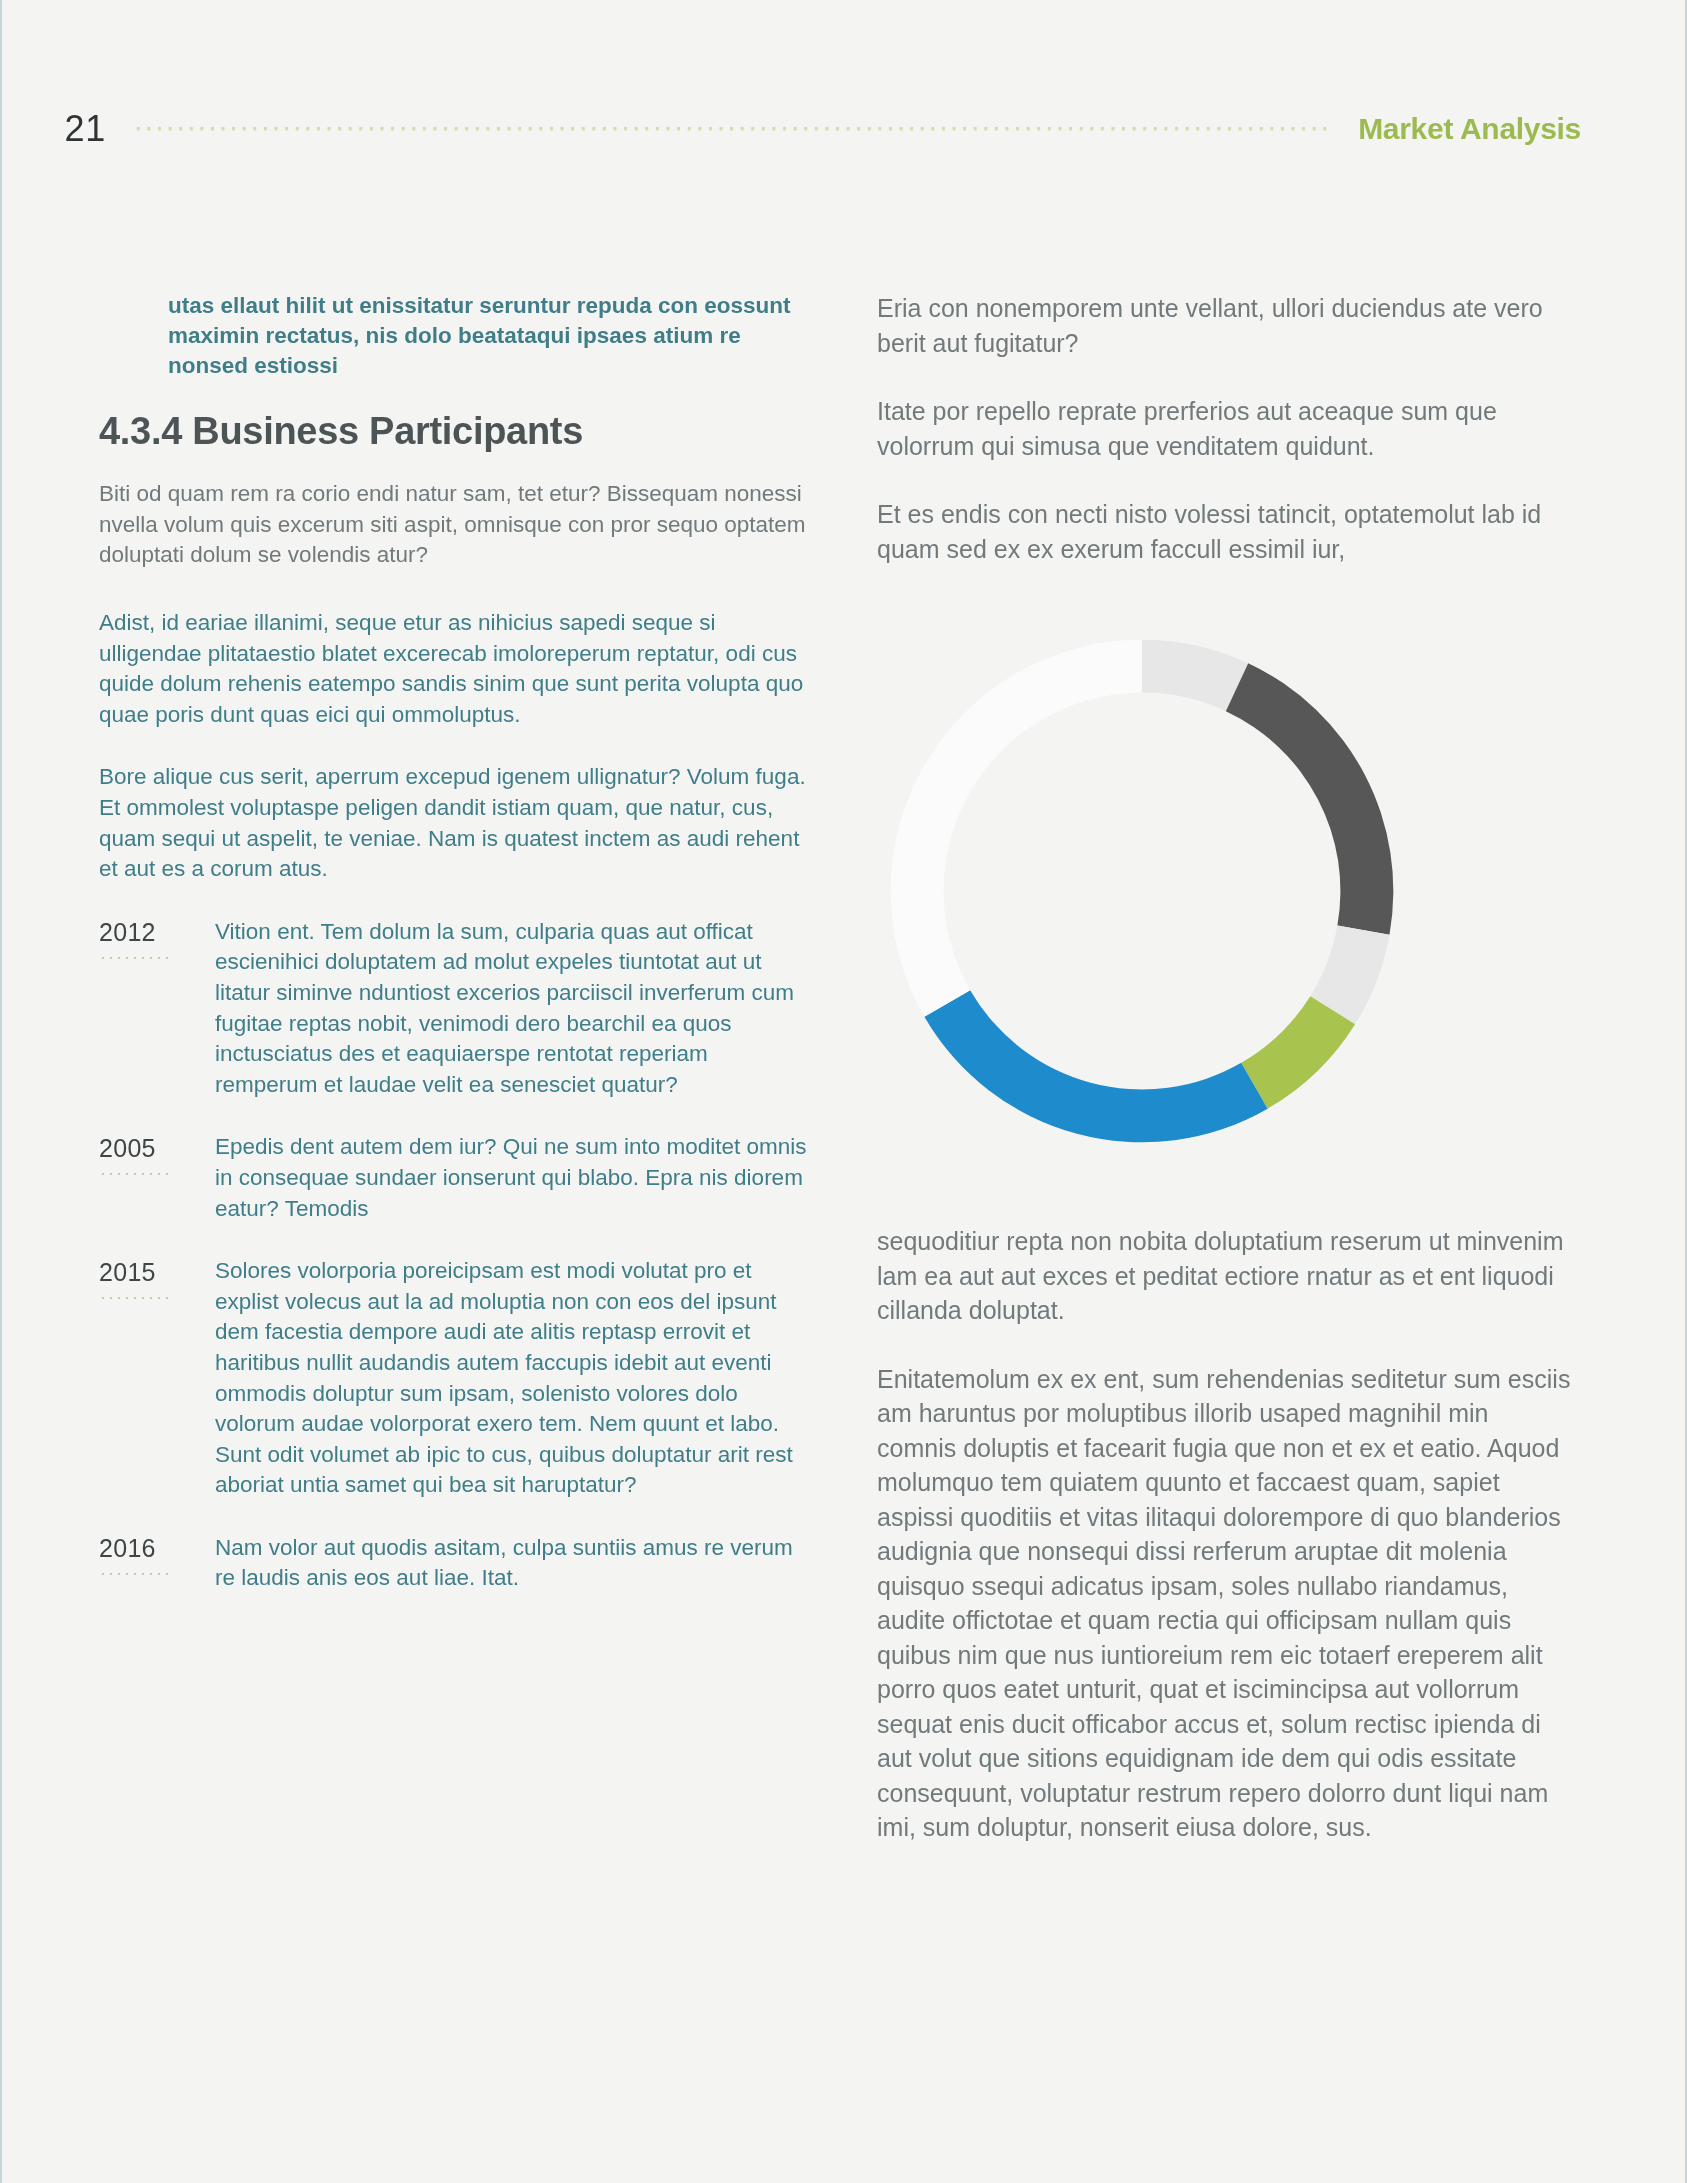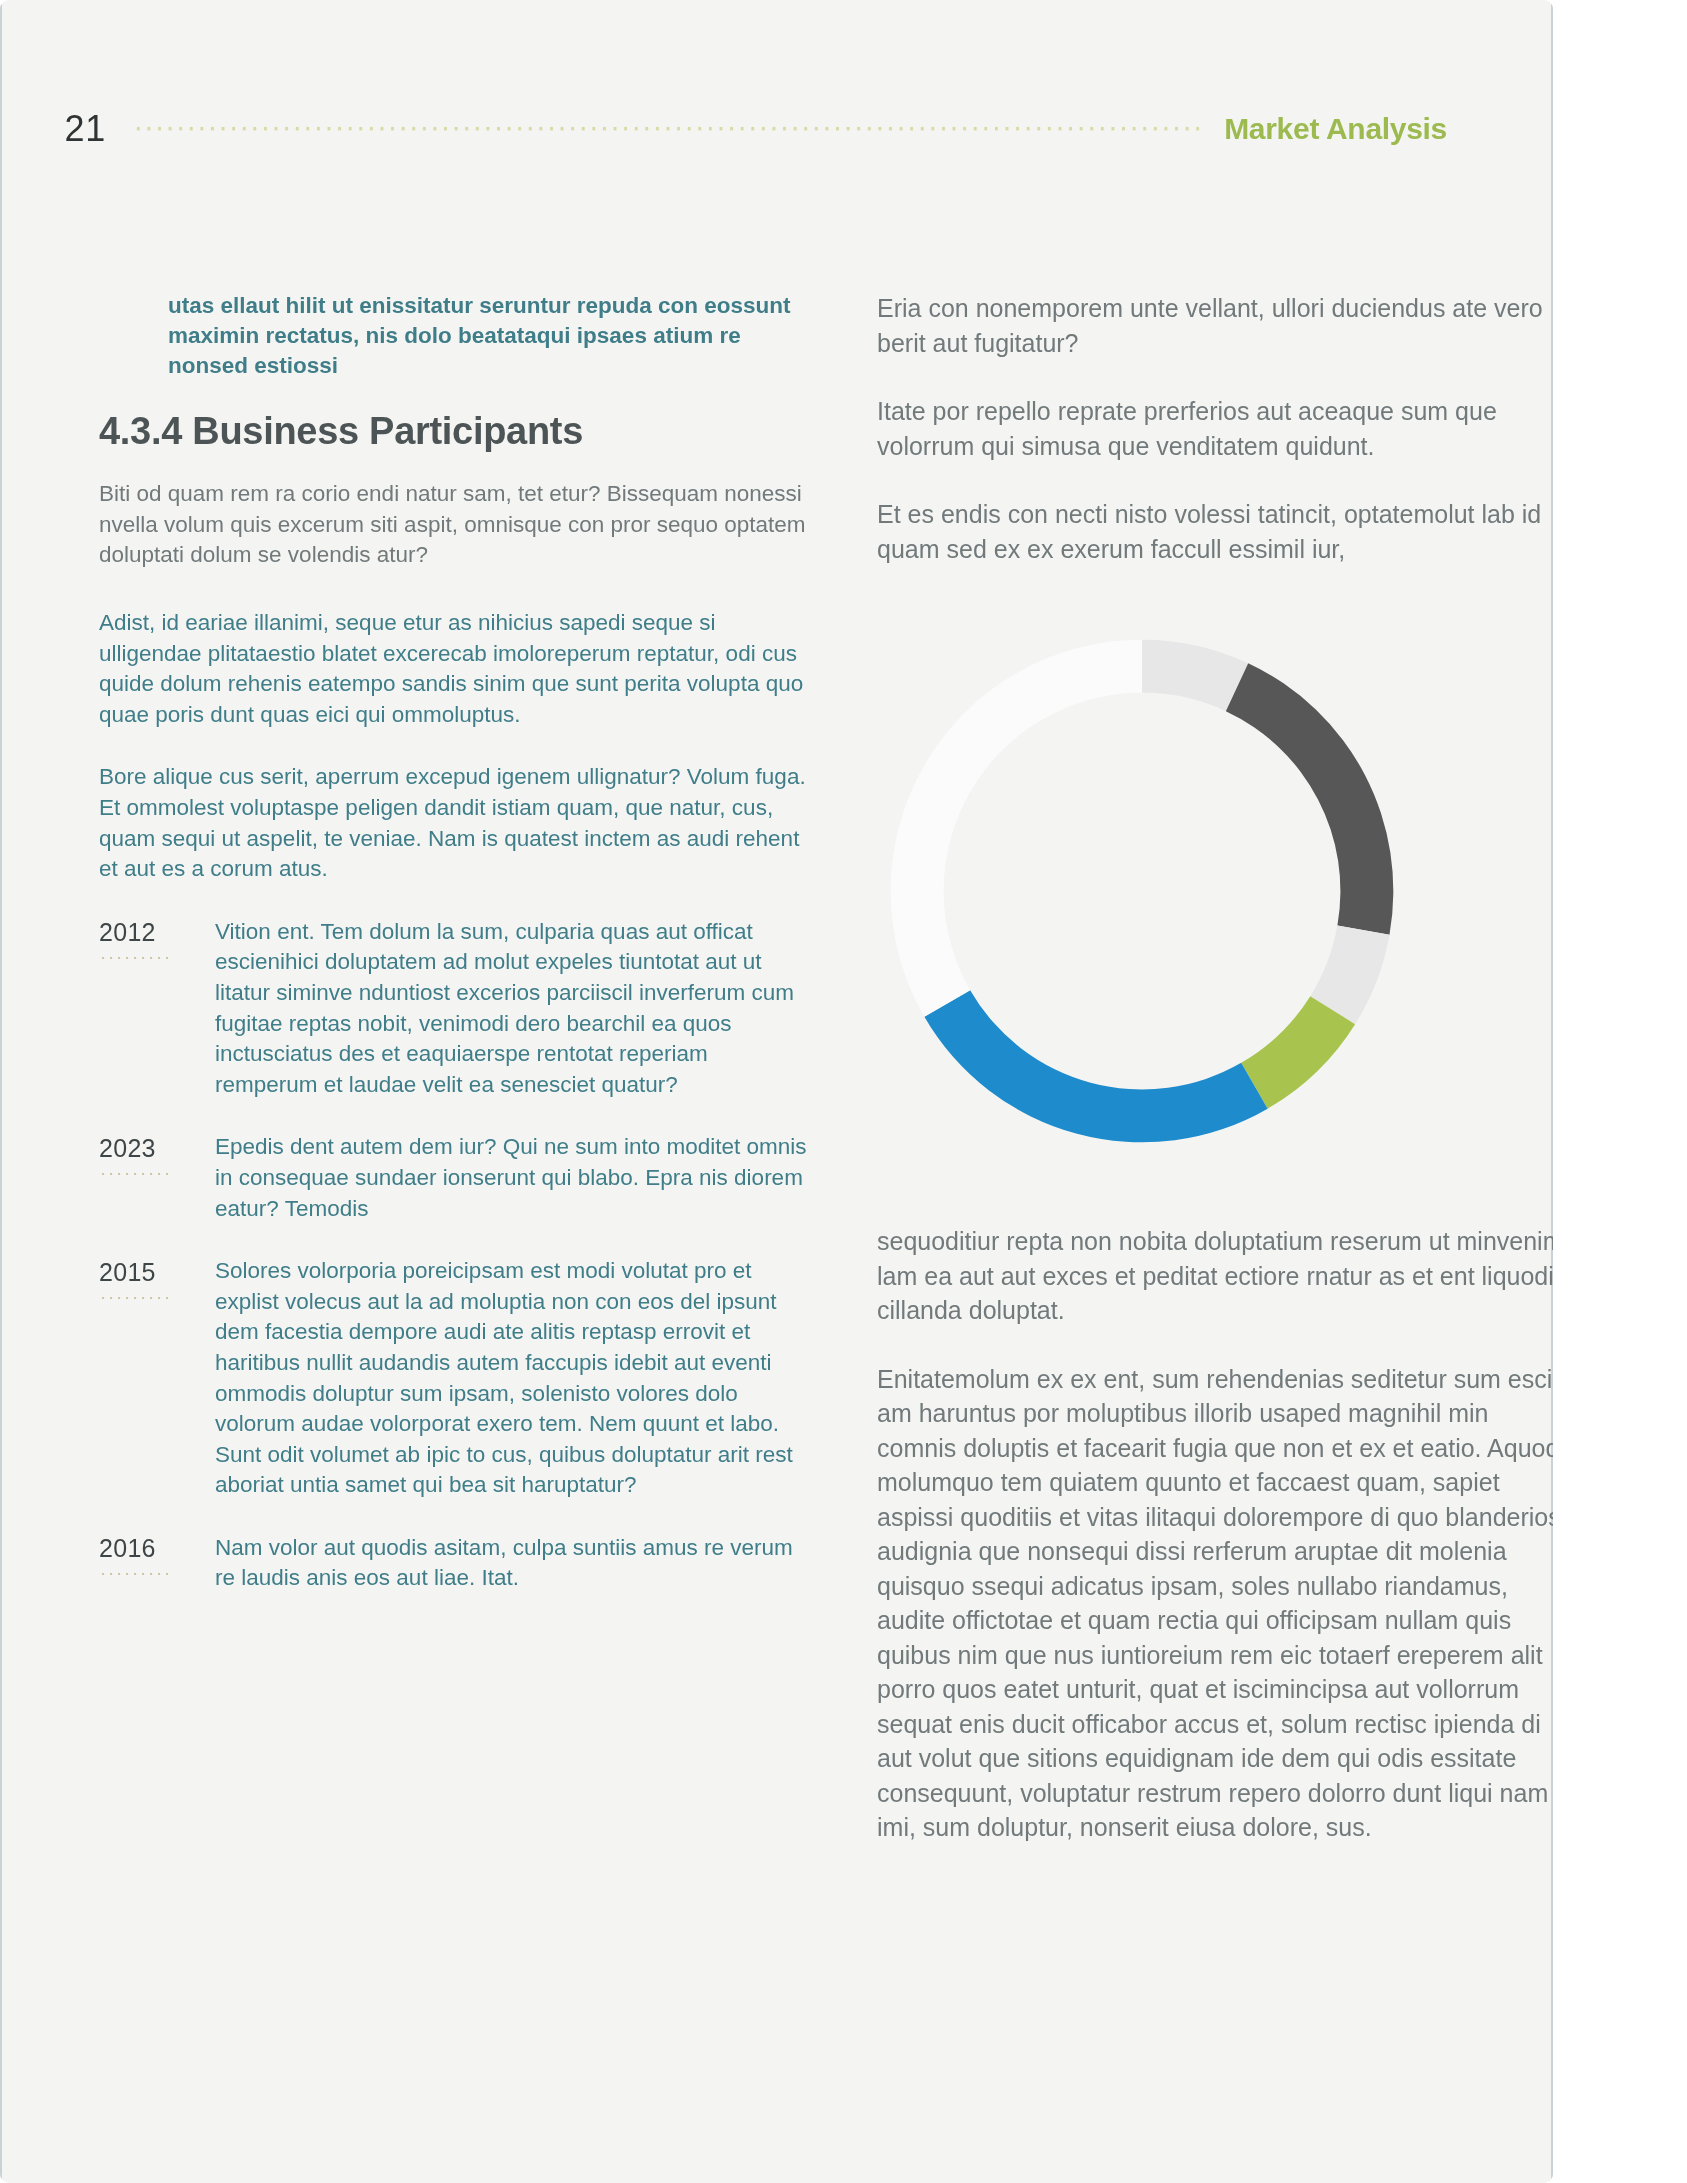--- a/index.html
+++ b/index.html
@@ -10,26 +10,25 @@
   body {
     width: 1687px;
     height: 2183px;
     background: #ffffff;
     font-family: "Liberation Sans", sans-serif;
     -webkit-font-smoothing: antialiased;
   }
 
   .page {
     position: relative;
-    width: 1553px;
+    width: 1687px;
     height: 2183px;
     background: #f4f5f3;
     box-sizing: border-box;
     overflow: hidden;
-    border-radius: 9px;
   }
 
   
   .edge-rule-left,
   .edge-rule-right {
     position: absolute;
     top: 0;
     bottom: 0;
     width: 2px;
     background: #c9d2d4;
@@ -226,21 +225,21 @@
         <div class="timeline-row">
           <div class="year-cell">
             <div class="year-label">2012</div>
             <div class="year-dots"></div>
           </div>
           <div class="year-text">Vition ent. Tem dolum la sum, culparia quas aut officat escienihici doluptatem ad molut expeles tiuntotat aut ut litatur siminve nduntiost excerios parciiscil inverferum cum fugitae reptas nobit, venimodi dero bearchil ea quos inctusciatus des et eaquiaerspe rentotat reperiam remperum et laudae velit ea senesciet quatur?</div>
         </div>
 
         <div class="timeline-row">
           <div class="year-cell">
-            <div class="year-label">2023</div>
+            <div class="year-label">2005</div>
             <div class="year-dots"></div>
           </div>
           <div class="year-text">Epedis dent autem dem iur? Qui ne sum into moditet omnis in consequae sundaer ionserunt qui blabo. Epra nis diorem eatur? Temodis</div>
         </div>
 
         <div class="timeline-row">
           <div class="year-cell">
             <div class="year-label">2015</div>
             <div class="year-dots"></div>
           </div>

